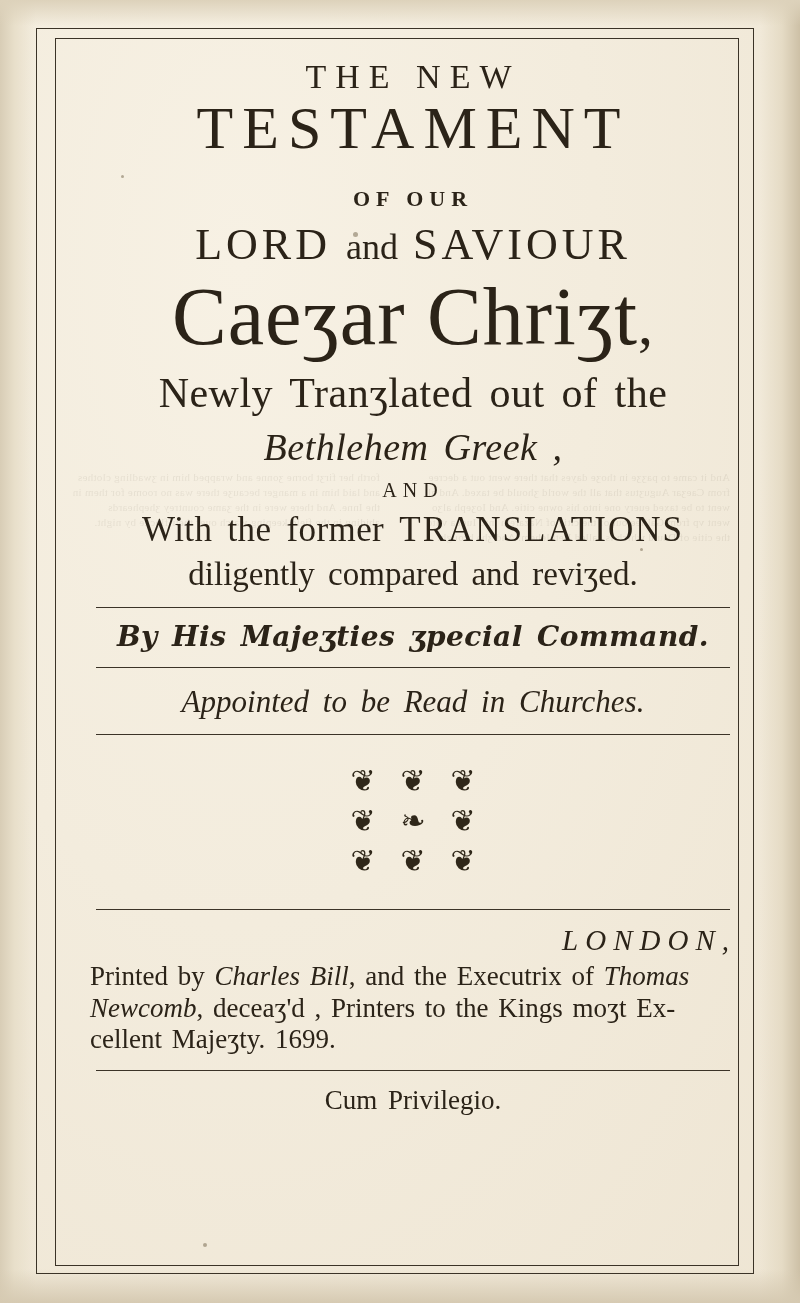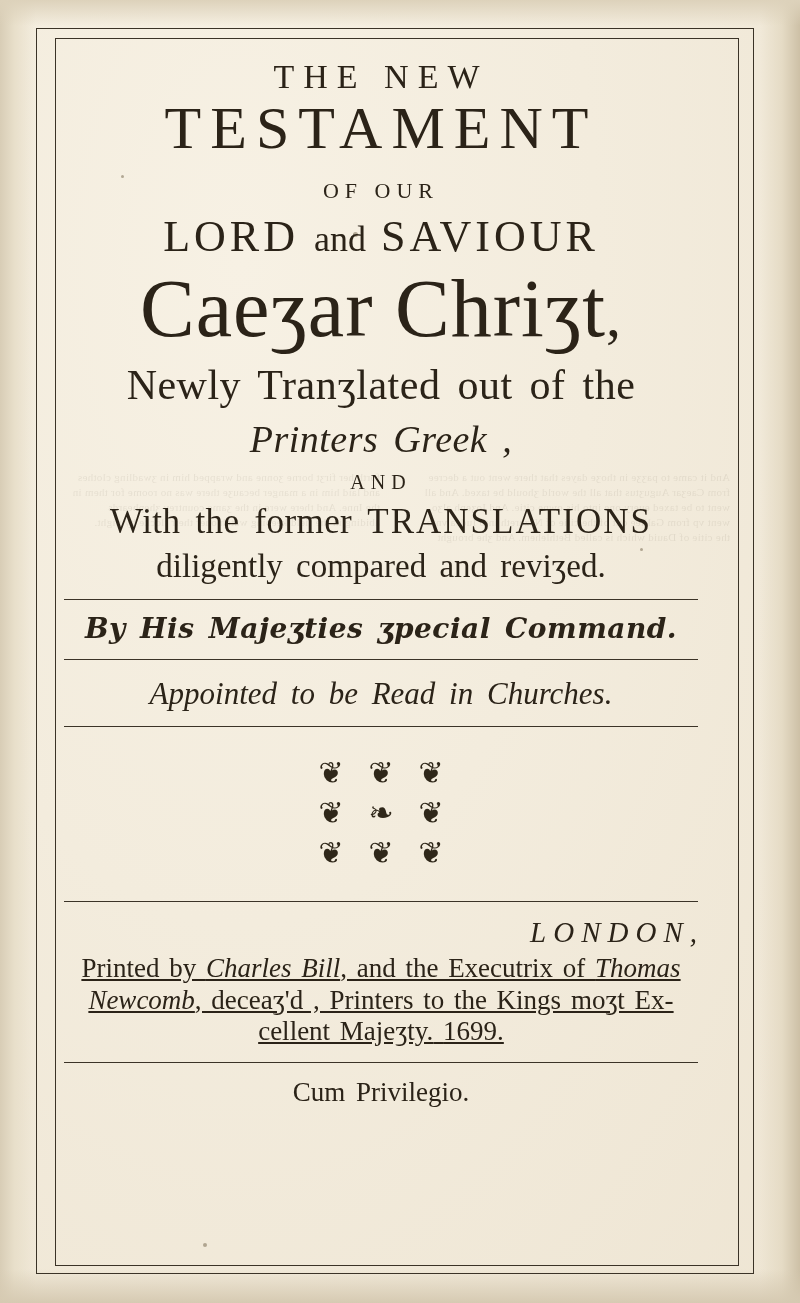--- a/index.html
+++ b/index.html
@@ -83,21 +83,21 @@
     left: 55px;
     top: 38px;
     width: 684px;
     height: 1228px;
     border: 1.4px solid #3b3327;
     box-sizing: border-box;
   }
 
   .content {
     position: absolute;
-    left: 44px;
+    left: 76px;
     top: 44px;
     width: 674px;
     height: 1216px;
     color: #2b2318;
     text-align: center;
     box-sizing: border-box;
     padding: 0 14px;
   }
 
   .l-the-new {
@@ -107,23 +107,24 @@
     line-height: 1;
   }
   .l-testament {
     margin-top: 4px;
     font-size: 60px;
     letter-spacing: 9px;
     line-height: 1;
     white-space: nowrap;
   }
   .l-of-our {
-    margin-top: 20px;
+    margin-top: 28px;
     font-size: 22px;
     letter-spacing: 6px;
+    font-weight: bold;
   }
   .l-lord-saviour {
     margin-top: 10px;
     font-size: 44px;
     letter-spacing: 4px;
     line-height: 1.05;
     white-space: nowrap;
   }
   .l-lord-saviour .and {
     font-size: 36px;
@@ -220,23 +221,22 @@
     margin-top: 14px;
     font-size: 29px;
     font-style: italic;
     letter-spacing: 7px;
     text-align: right;
   }
   .imprint {
     margin-top: 4px;
     font-size: 27px;
     line-height: 1.18;
-    text-align: center;
+    text-align: left;
     word-spacing: 3px;
-    text-decoration: underline;
   }
   .imprint i { font-style: italic; }
 
   .l-privilegio {
     margin-top: 14px;
     font-size: 27px;
     word-spacing: 4px;
   }
 
   .speck {
@@ -280,21 +280,21 @@
       <span class="and">and</span>
       <span>SAVIOUR</span>
     </div>
 
     <div class="l-jesus">
       <span>Caeʒar Chriʒt</span><span class="comma">,</span>
     </div>
 
     <div class="l-newly">Newly Tranʒlated out of the</div>
 
-    <div class="l-original">Printers Greek ,</div>
+    <div class="l-original">Bethlehem Greek ,</div>
 
     <div class="l-and">AND</div>
 
     <div class="l-with-former">
       <span>With the former</span>
       <span class="caps">TRANSLATIONS</span>
     </div>
 
     <div class="l-diligently">diligently compared and reviʒed.</div>
 

